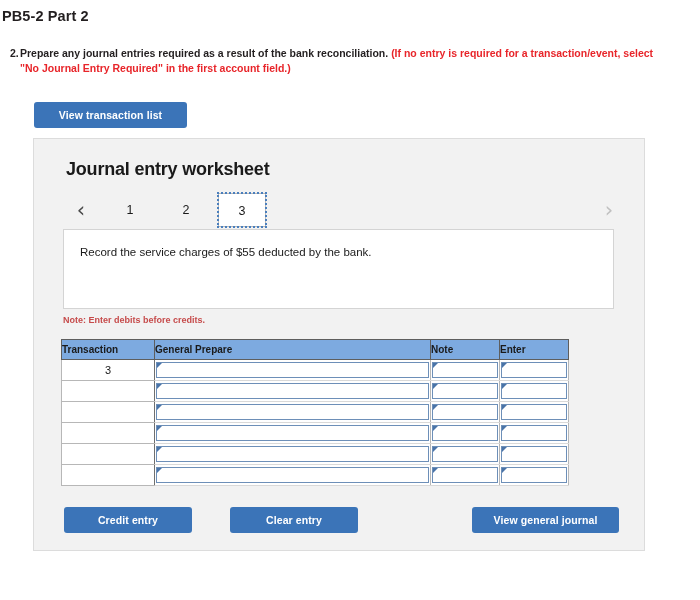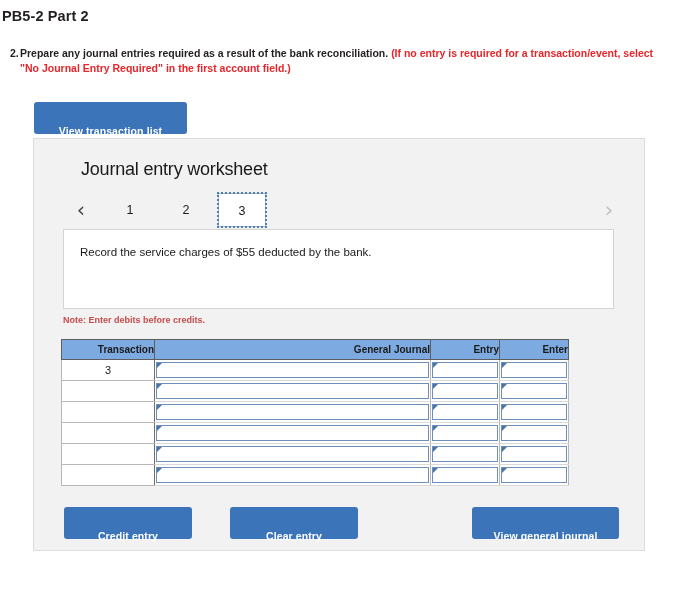--- a/index.html
+++ b/index.html
@@ -52,21 +52,21 @@
   
   .btn {
     display: inline-block;
     background: #3b74b8;
     color: #ffffff;
     font-size: 10.5px;
     font-weight: bold;
     text-align: center;
     border: 0;
     border-radius: 3px;
-    padding: 16px;
+    padding: 0;
     line-height: 26px;
     height: 26px;
     cursor: pointer;
     font-family: "Liberation Sans", sans-serif;
     letter-spacing: 0.1px;
     white-space: nowrap;
   }
   .btn-view-transaction {
     position: absolute;
     left: 34px;
@@ -84,24 +84,23 @@
     background: #f2f2f2;
     border: 1px solid #dcdcdc;
     box-sizing: border-box;
   }
 
   .worksheet-title {
     position: absolute;
     left: 32px;
     top: 20px;
     font-size: 18px;
-    font-weight: normal;
+    font-weight: bold;
     letter-spacing: -0.2px;
     color: #1a1a1a;
-    margin-left: 15px;
   }
 
   
   .pager {
     position: absolute;
     left: 28px;
     top: 54px;
     right: 18px;
     height: 36px;
   }
@@ -187,21 +186,21 @@
     background: #ffffff;
   }
   .jtable th {
     background: #7daae0;
     border: 1px solid #5e5e5e;
     font-size: 10px;
     font-weight: bold;
     color: #1a1a1a;
     height: 19px;
     padding: 0;
-    text-align: right;
+    text-align: left;
     font-family: "Liberation Sans", sans-serif;
   }
   .jtable td {
     border: 1px solid #b7b7b7;
     padding: 0;
     height: 20px;
     background: #ffffff;
   }
   .col-txn  { width: 93px; }
   .col-gj   { width: 276px; }
@@ -301,22 +300,22 @@
   <table class="jtable">
     <colgroup>
       <col class="col-txn">
         <col class="col-gj">
         <col class="col-deb">
         <col class="col-cred">
     </colgroup>
     <thead>
       <tr>
         <th>Transaction</th>
-        <th>General Journal</th>
-        <th>Entry</th>
+        <th>General Prepare</th>
+        <th>Note</th>
         <th>Enter</th>
       </tr>
     </thead>
     <tbody>
       <tr>
         <td class="txn-cell">3</td>
         <td class="inputcell">
             <span class="cell-input"></span>
           </td>
         <td class="inputcell">

